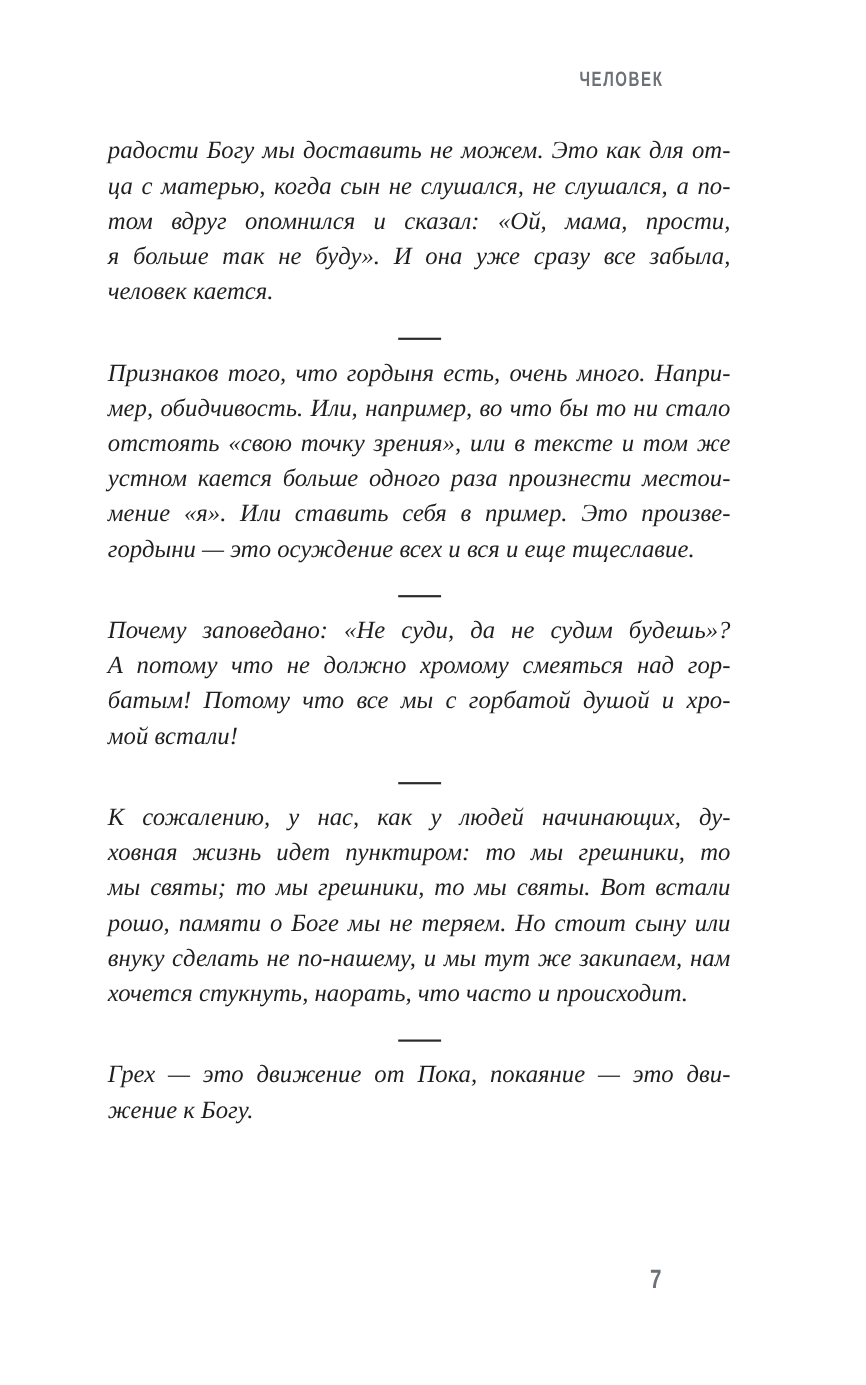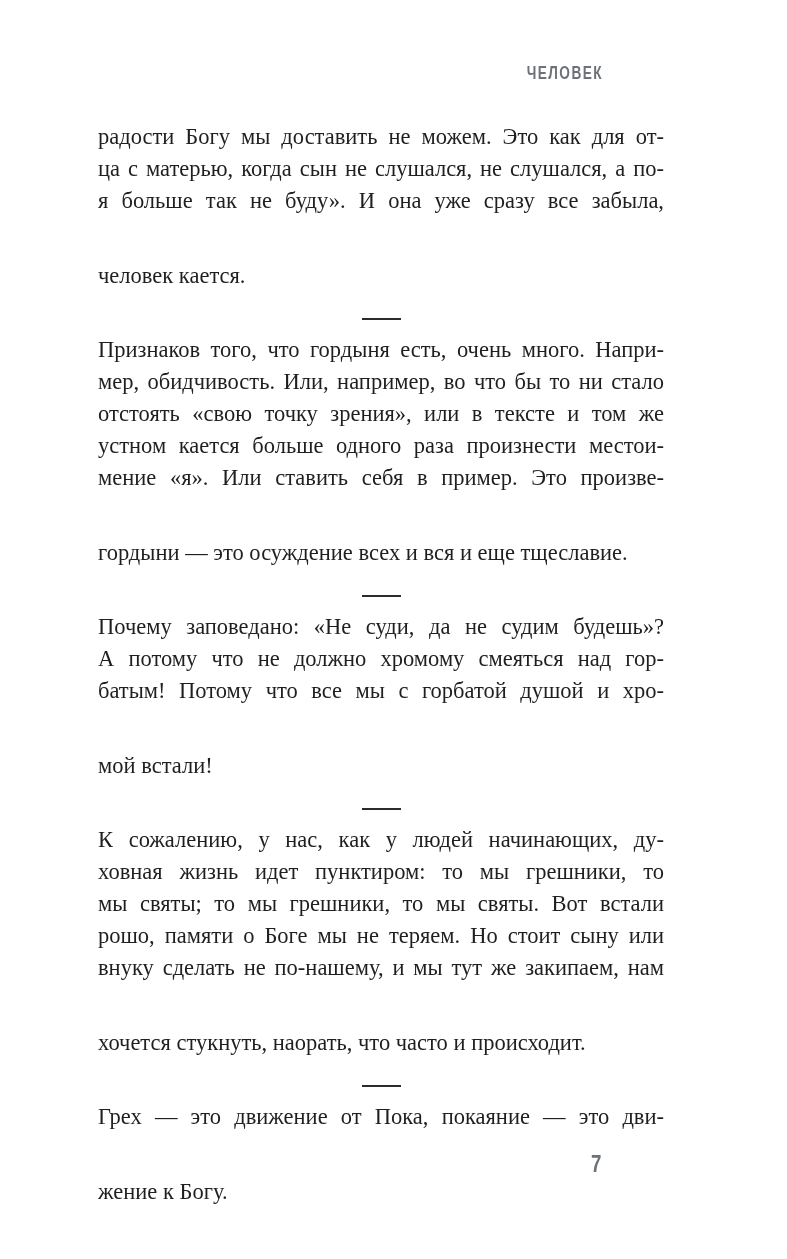--- a/index.html
+++ b/index.html
@@ -33,30 +33,30 @@
     left: 98px;
     top: 121px;
     width: 566px;
     color: var(--ink, #1f1f1f);
     font-size: 22.5px;
     line-height: 32px;
   }
   .paragraph {
     margin: 0;
     padding: 0;
+    font-style: italic;
   }
   .text-line {
     display: block;
     text-align: justify;
     text-align-last: justify;
     white-space: normal;
   }
   .text-line.last {
     text-align-last: left;
-    margin-top: 43px;
   }
   .section-divider {
     width: 39px;
     height: 2px;
     background: var(--rule, #2b2b2b);
     margin: 26px auto 14px auto;
   }
   .page-number {
     position: absolute;
     top: 1150px;
@@ -72,20 +72,21 @@
 </head>
 <body>
 
 <div class="page">
   <div class="running-title">ЧЕЛОВЕК</div>
 
   <main class="content" id="content">
       <p class="paragraph">
         <span class="text-line">радости Богу мы доставить не можем. Это как для от-</span>
         <span class="text-line">ца с матерью, когда сын не слушался, не слушался, а по-</span>
+        <span class="text-line">том вдруг опомнился и сказал: «Ой, мама, прости,</span>
         <span class="text-line">я больше так не буду». И она уже сразу все забыла,</span>
         <span class="text-line last">человек кается.</span>
       </p>
       <div class="section-divider"></div>
       <p class="paragraph">
         <span class="text-line">Признаков того, что гордыня есть, очень много. Напри-</span>
         <span class="text-line">мер, обидчивость. Или, например, во что бы то ни стало</span>
         <span class="text-line">отстоять «свою точку зрения», или в тексте и том же</span>
         <span class="text-line">устном кается больше одного раза произнести местои-</span>
         <span class="text-line">мение «я». Или ставить себя в пример. Это произве-</span>

